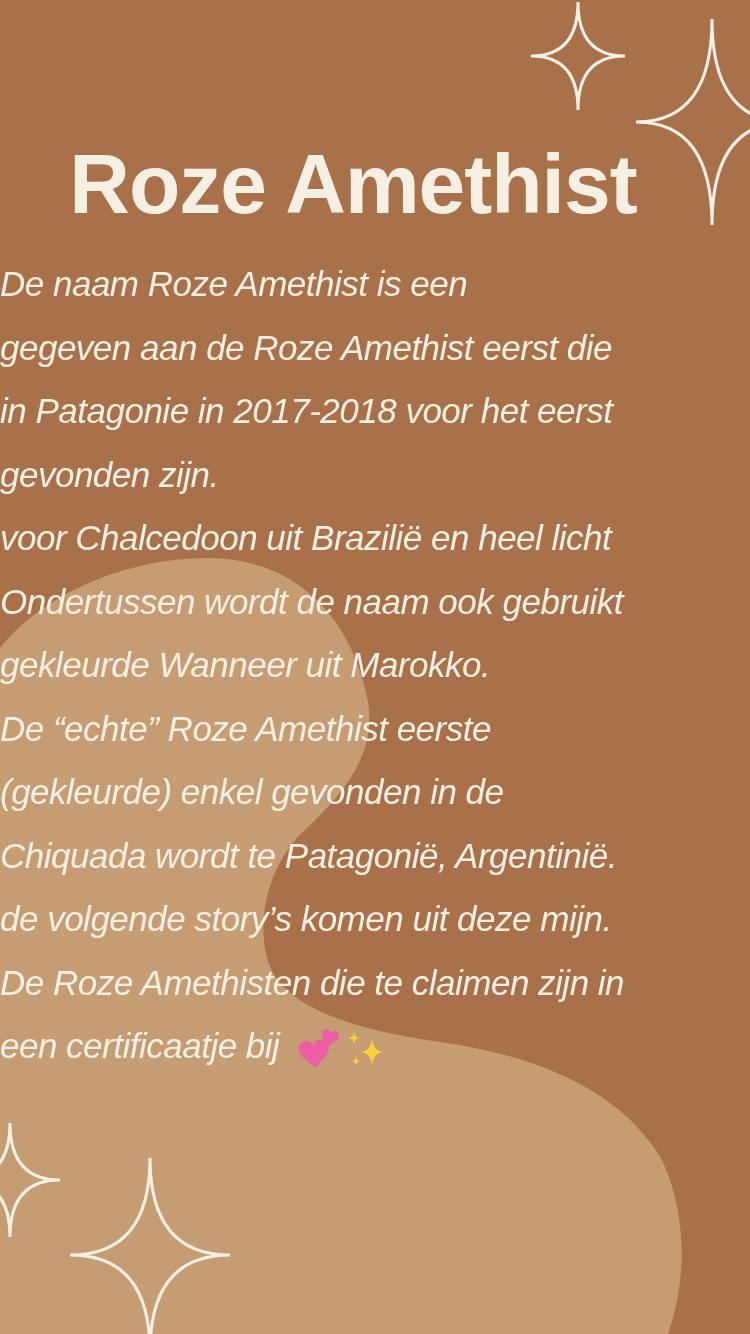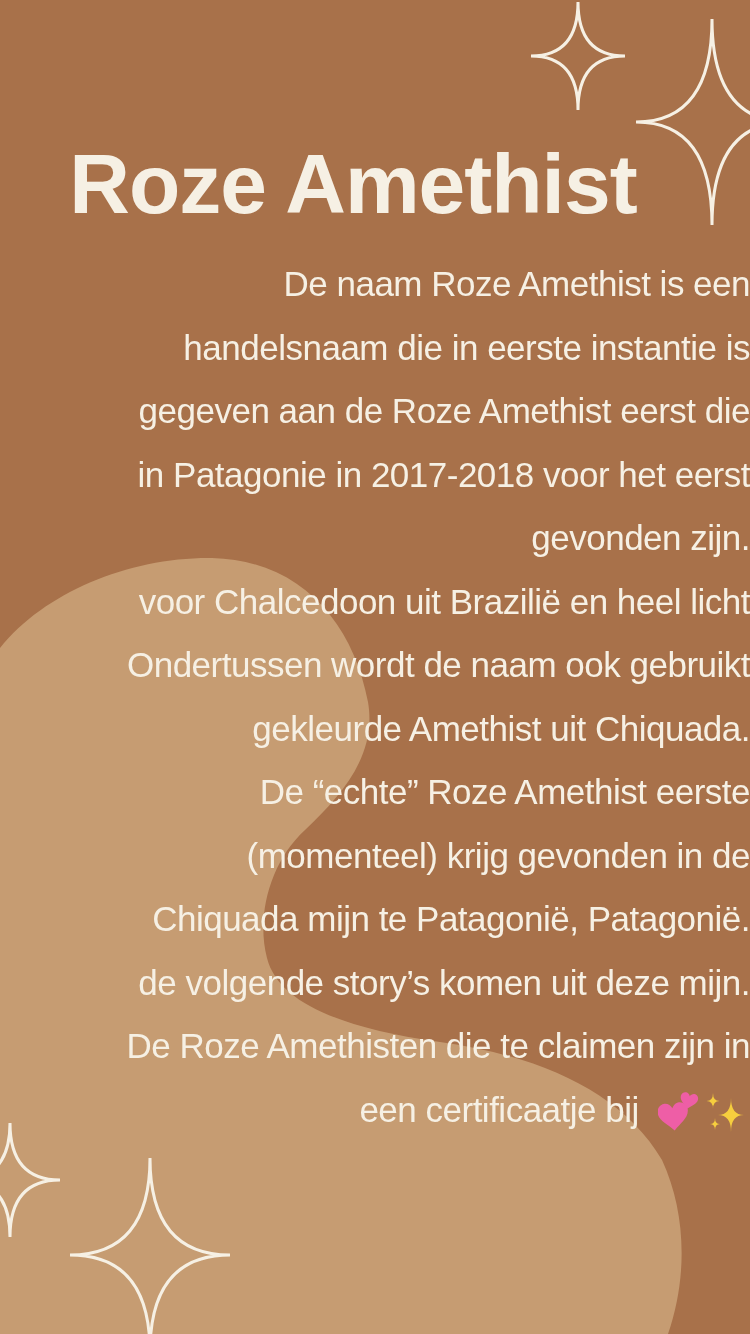--- a/index.html
+++ b/index.html
@@ -44,26 +44,27 @@
   .body-text {
     position: absolute;
     top: 252px;
     left: 0;
     width: 750px;
     z-index: 2;
   }
   .body-line {
     height: 63.5px;
     line-height: 63.5px;
-    text-align: right;
+    text-align: left;
     font-size: 35px;
     letter-spacing: -0.5px;
     font-weight: 500;
     color: var(--ink, #f6f0e4);
     white-space: nowrap;
+    font-style: italic;
   }
   .emoji-group {
     display: inline-block;
     white-space: nowrap;
     vertical-align: middle;
     margin-left: 10px;
     line-height: 0;
   }
   .emoji-icon {
     display: inline-block;
@@ -91,30 +92,29 @@
     <path class="sparkle-outline" d="M 578 2 Q 578 56 625 56 Q 578 56 578 110 Q 578 56 531 56 Q 578 56 578 2 Z"></path>
     <path class="sparkle-outline" d="M 712 19 Q 712 122 788 122 Q 712 122 712 225 Q 712 122 636 122 Q 712 122 712 19 Z"></path>
     <path class="sparkle-outline" d="M 10 1123 Q 10 1180 60 1180 Q 10 1180 10 1237 Q 10 1180 -40 1180 Q 10 1180 10 1123 Z"></path>
     <path class="sparkle-outline" d="M 150 1158 Q 150 1255 230 1255 Q 150 1255 150 1352 Q 150 1255 70 1255 Q 150 1255 150 1158 Z"></path>
   </svg>
 
   <h1 class="title">Roze Amethist</h1>
 
   <div class="body-text">
       <div class="body-line">De naam Roze Amethist is een</div>
-      <div class="body-line">handelsnaam die in eerste instantie is</div>
       <div class="body-line">gegeven aan de Roze Amethist eerst die</div>
       <div class="body-line">in Patagonie in 2017-2018 voor het eerst</div>
       <div class="body-line">gevonden zijn.</div>
       <div class="body-line">voor Chalcedoon uit Brazilië en heel licht</div>
       <div class="body-line">Ondertussen wordt de naam ook gebruikt</div>
-      <div class="body-line">gekleurde Amethist uit Chiquada.</div>
+      <div class="body-line">gekleurde Wanneer uit Marokko.</div>
       <div class="body-line">De “echte” Roze Amethist eerste</div>
-      <div class="body-line">(momenteel) krijg gevonden in de</div>
-      <div class="body-line">Chiquada mijn te Patagonië, Patagonië.</div>
+      <div class="body-line">(gekleurde) enkel gevonden in de</div>
+      <div class="body-line">Chiquada wordt te Patagonië, Argentinië.</div>
       <div class="body-line">de volgende story’s komen uit deze mijn.</div>
       <div class="body-line">De Roze Amethisten die te claimen zijn in</div>
       <div class="body-line">een certificaatje bij
   <span class="emoji-group"><svg class="emoji-icon" width="44" height="42" viewBox="0 0 44 42">
             <path class="heart-fill" transform="translate(22,2) scale(0.55) rotate(12 16 14)" d="M16 29C9.6 21.9 0 17.4 0 8.4 0 3.8 3.8 0 8.4 0 11.8 0 14.7 2.7 16 5.6 17.3 2.7 20.2 0 23.6 0 28.2 0 32 3.8 32 8.4 32 17.4 22.4 21.9 16 29Z"></path>
             <path class="heart-fill" transform="translate(0,12) scale(0.95) rotate(-6 16 14)" d="M16 29C9.6 21.9 0 17.4 0 8.4 0 3.8 3.8 0 8.4 0 11.8 0 14.7 2.7 16 5.6 17.3 2.7 20.2 0 23.6 0 28.2 0 32 3.8 32 8.4 32 17.4 22.4 21.9 16 29Z"></path>
           </svg><svg class="emoji-icon" width="46" height="44" viewBox="0 0 46 44">
             <path class="star-fill" d="M 9 3 Q 9 11 15.5 11 Q 9 11 9 19 Q 9 11 2.5 11 Q 9 11 9 3 Z"></path>
             <path class="star-fill" d="M 27 8 Q 27 25 40 25 Q 27 25 27 42 Q 27 25 14 25 Q 27 25 27 8 Z"></path>
             <path class="star-fill" d="M 11 28 Q 11 34 16 34 Q 11 34 11 40 Q 11 34 6 34 Q 11 34 11 28 Z"></path>

